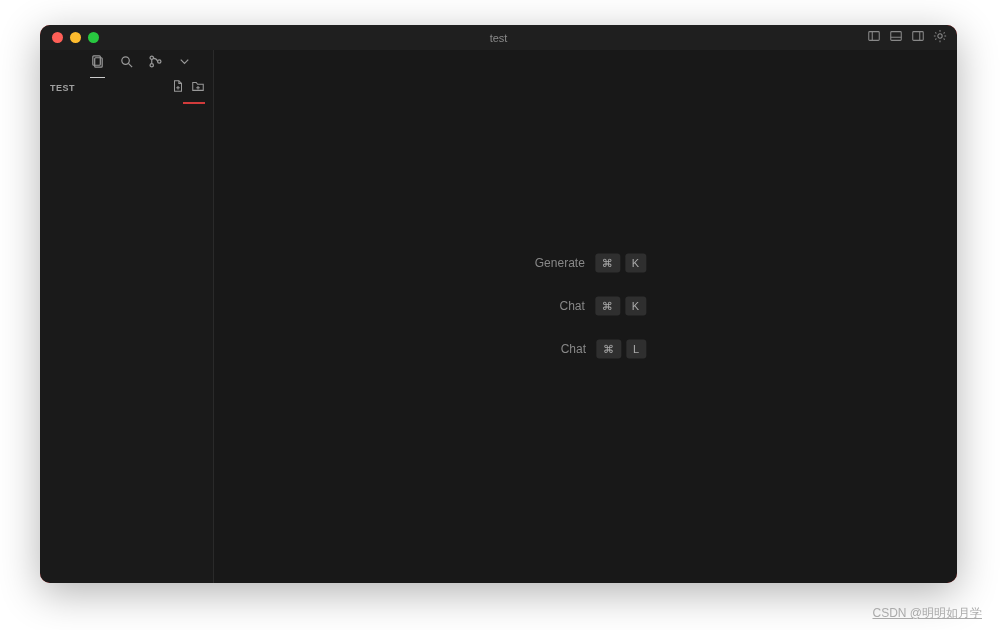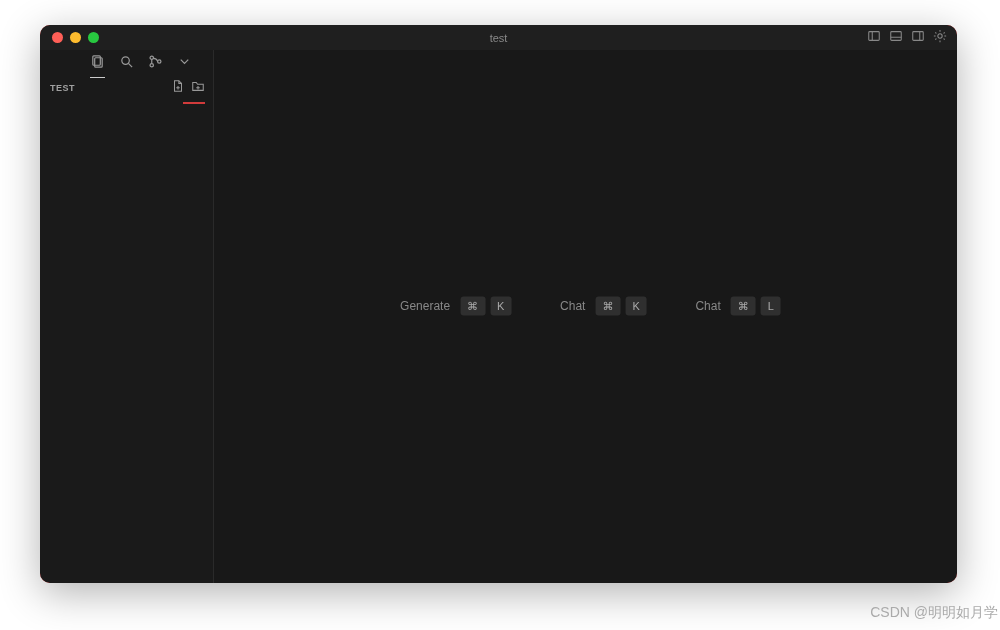--- a/index.html
+++ b/index.html
@@ -142,22 +142,22 @@
       flex: 1;
       background: #181818;
       position: relative;
     }
     .welcome-shortcuts {
       position: absolute;
       top: 48%;
       left: 50%;
       transform: translate(-50%, -50%);
       display: flex;
-      flex-direction: row;
-      gap: 14px;
+      flex-direction: column;
+      gap: 24px;
     }
     .shortcut-row {
       display: flex;
       align-items: center;
       justify-content: flex-end;
       gap: 10px;
     }
     .shortcut-label {
       color: #888;
       font-size: 12px;
@@ -173,24 +173,25 @@
       color: #aaa;
       font-size: 11px;
       padding: 3px 7px;
       border-radius: 3px;
       min-width: 18px;
       text-align: center;
       font-family: -apple-system, sans-serif;
     }
     .watermark {
       position: absolute;
-      right: 2px;
+      right: 18px;
       bottom: 8px;
       color: #aaa;
-      font-size: 14px;
+      font-size: 12px;
+      text-decoration: underline;
     }
   </style>
 </head>
 <body>
 
 <div class="window">
   <div class="titlebar">
     <div class="traffic-lights">
       <div class="light red"></div>
       <div class="light yellow"></div>

